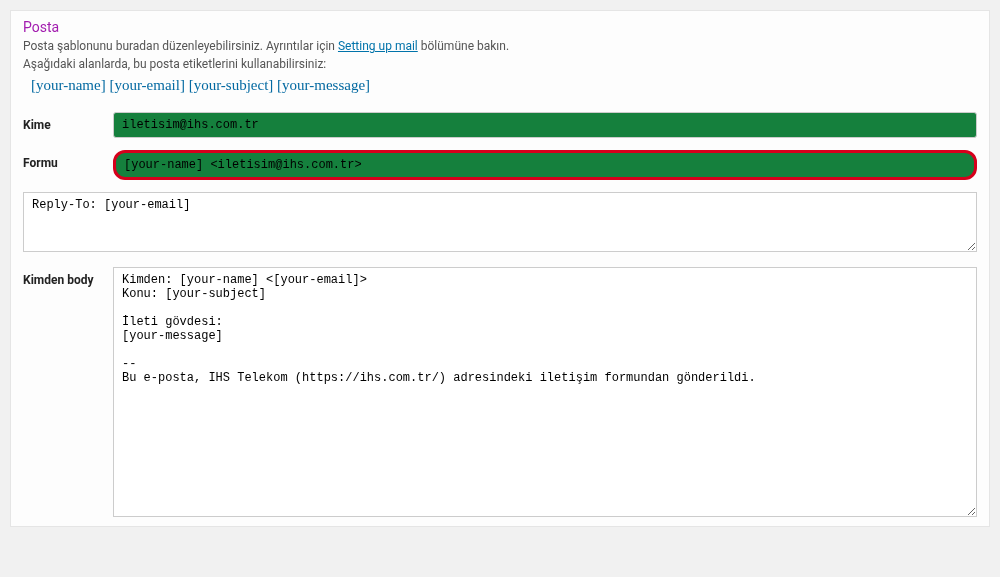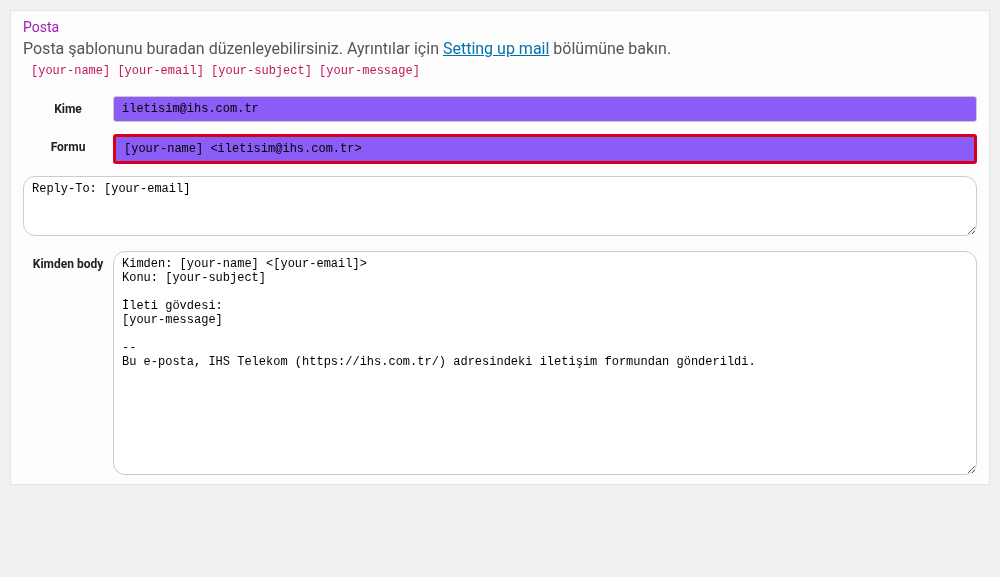--- a/index.html
+++ b/index.html
@@ -20,88 +20,88 @@
       padding: 0;
     }
     .panel-title {
       font-size: 14px;
       font-weight: normal;
       color: #a21caf;
       padding: 8px 12px 4px 12px;
     }
     .desc {
       padding: 0 12px 4px 12px;
-      font-size: 16px;
+      font-size: 12px;
       color: #555;
     }
     .desc a {
       color: #0073aa;
       text-decoration: underline;
     }
     .tags-line {
       padding: 2px 12px 12px 20px;
-      font-family: Liberation Mono, monospace;
-      font-size: 12px;
-      color: #be185d;
+      font-family: Liberation Serif, serif;
+      font-size: 15px;
+      color: #0369a1;
     }
     .form-row {
       display: flex;
       align-items: flex-start;
       padding: 6px 12px;
     }
     .form-label {
       width: 90px;
       flex-shrink: 0;
       font-weight: bold;
       font-size: 12px;
       color: #222;
       padding-top: 6px;
-      text-align: center;
     }
     .form-input {
       flex: 1;
     }
     .form-input input[type="text"] {
       width: 100%;
       padding: 5px 8px;
       border: 1px solid #ccc;
       border-radius: 3px;
       font-family: "Courier New", monospace;
       font-size: 12px;
-      background: #8b5cf6;
+      background: #15803d;
     }
     .form-input textarea {
       width: 100%;
       padding: 5px 8px;
       border: 1px solid #ccc;
-      border-radius: 12px;
+      border-radius: 0;
       font-family: "Courier New", monospace;
       font-size: 12px;
       background: #fff;
       resize: vertical;
     }
     .highlighted input[type="text"] {
       border: 3px solid #d6001c;
-      border-radius: 3px;
+      border-radius: 12px;
     }
     .small-ta {
       height: 60px;
     }
     .big-ta {
-      height: 224px;
+      height: 250px;
     }
   </style>
 </head>
 <body>
 
 <div class="container">
   <h2 class="panel-title">Posta</h2>
   <p class="desc">
     <span>Posta şablonunu buradan düzenleyebilirsiniz. Ayrıntılar için </span><a href="#">Setting up mail</a><span> bölümüne bakın.</span>
   </p>
+  <p class="desc">Aşağıdaki alanlarda, bu posta etiketlerini kullanabilirsiniz:</p>
   <p class="tags-line">[your-name] [your-email] [your-subject] [your-message]</p>
 
   <div class="form-row">
     <div class="form-label">Kime</div>
     <div class="form-input">
       <input type="text" value="iletisim@ihs.com.tr" style="">
     </div>
   </div>
 
   <div class="form-row highlighted">

